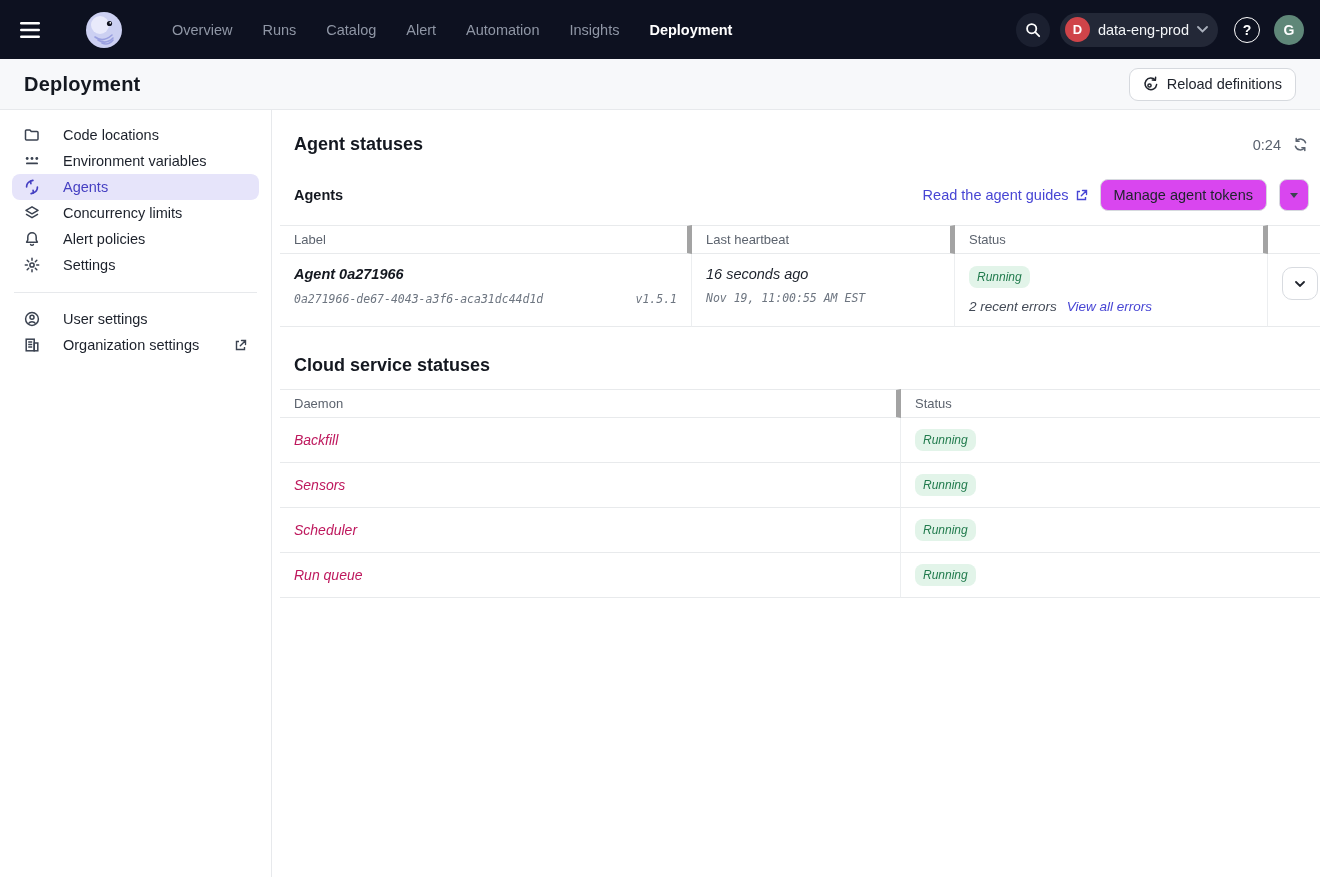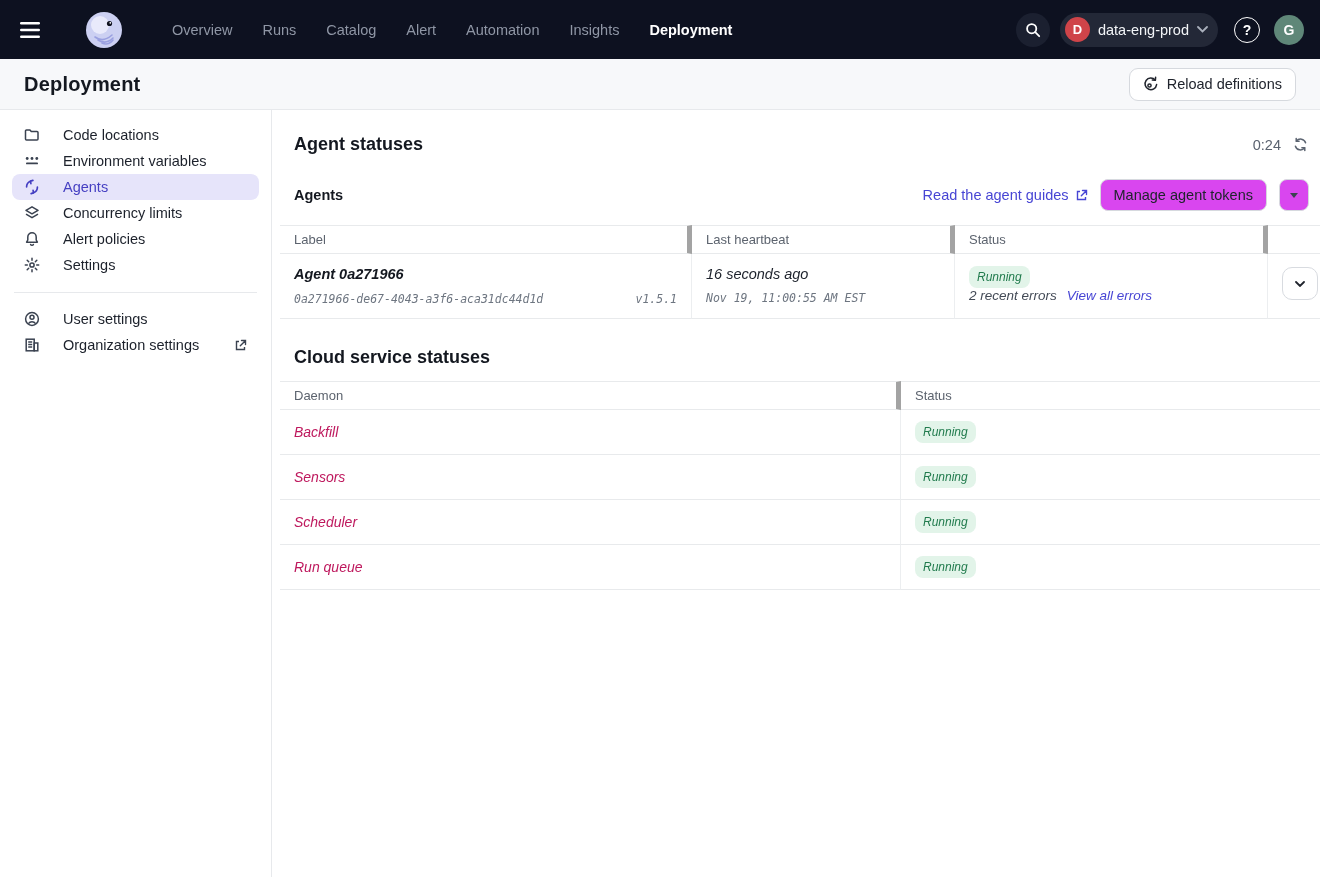--- a/index.html
+++ b/index.html
@@ -139,21 +139,21 @@
   }
   .agent-label-cell .name { font-weight: 700; font-size: 14.5px; color: #141820; }
   .mono { font-family: "DejaVu Sans Mono", monospace; font-size: 11.5px; color: #6d7580; }
   .agent-id-row { display: flex; justify-content: space-between; margin-top: 10px; }
   .hb-rel { font-size: 14.5px; color: #1c212b; }
   .hb-ts { margin-top: 9px; }
   .badge {
     display: inline-block; background: #e2f4e9; color: #217b4d;
     font-size: 12px; border-radius: 8px; padding: 4px 8px;
   }
-  .errors-row { font-size: 13.5px; color: #434a56; display: flex; gap: 10px; }
+  .errors-row { margin-top: 11px; font-size: 13.5px; color: #434a56; display: flex; gap: 10px; }
   .errors-row .link { font-size: 13.5px; }
   .expander-cell { display: flex; align-items: flex-start; justify-content: center; padding-top: 13px; }
   .expander-btn {
     width: 36px; height: 33px; background: #fff; border: 1px solid #d8dbe0;
     border-radius: 10px; cursor: pointer; color: #20242d;
     display: flex; align-items: center; justify-content: center;
   }
   .daemon-grid .td { padding: 0 14px; height: 45px; display: flex; align-items: center; }
   .daemon-name { font-size: 14px; color: #be185d; }
   .cloud-head { padding-top: 28px; }

